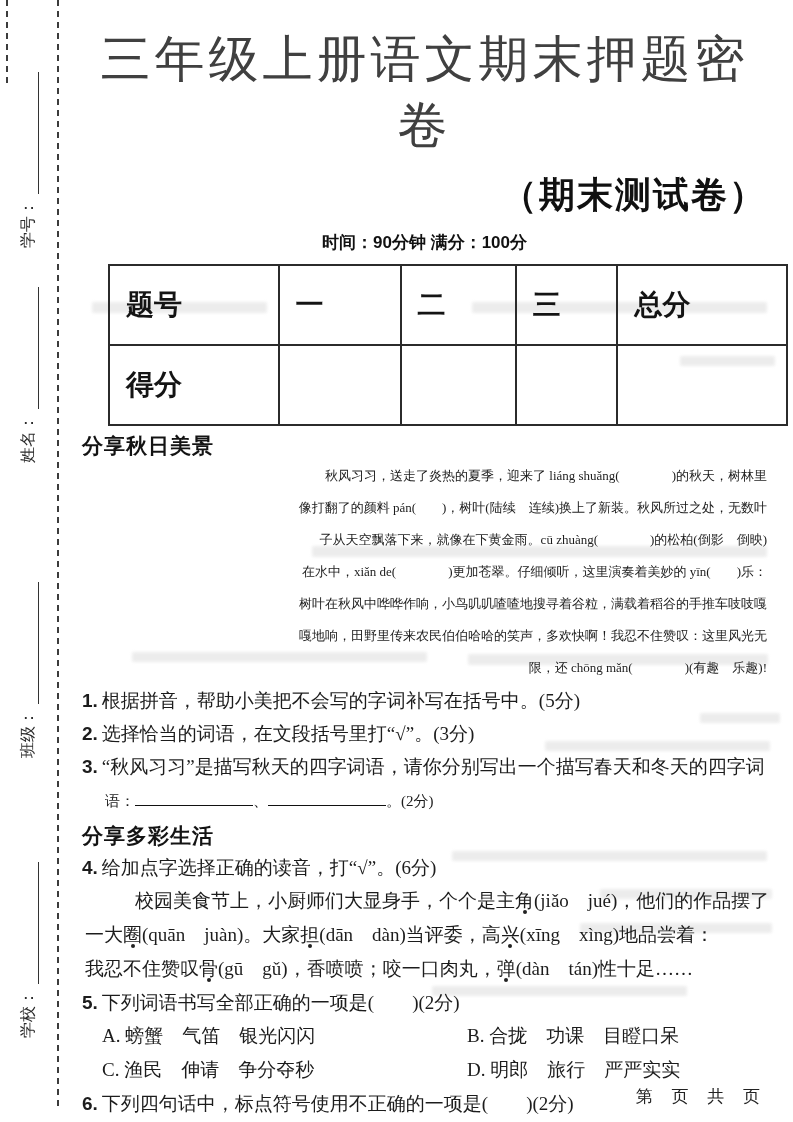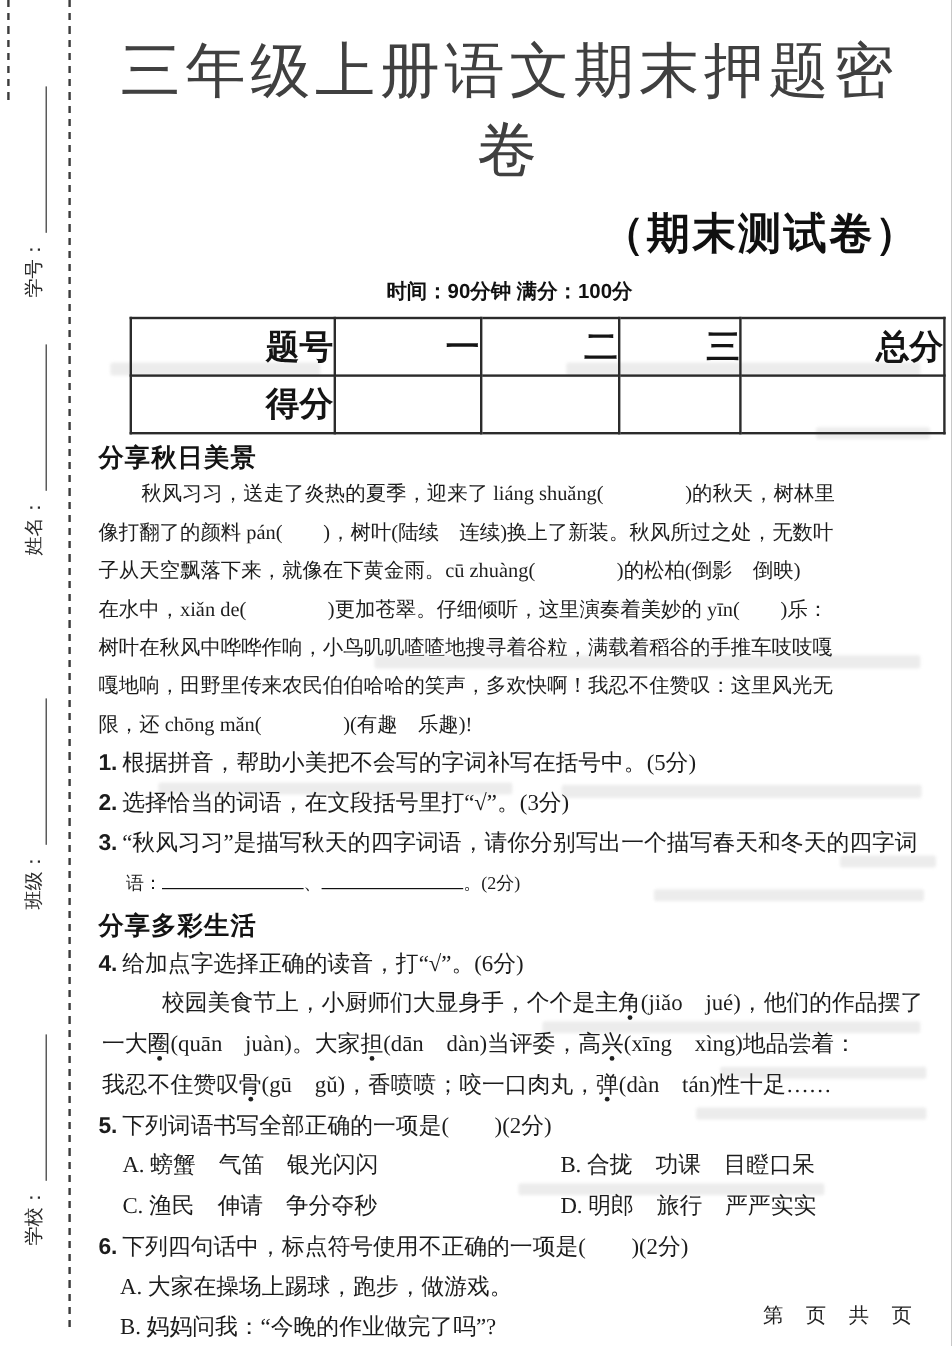--- a/index.html
+++ b/index.html
@@ -33,28 +33,28 @@
 
   .title{font-family:"Liberation Sans",sans-serif;font-weight:400;
     font-size:50px;line-height:66px;text-align:center;letter-spacing:4px;color:#404040;}
   .subtitle{font-family:"Liberation Sans",sans-serif;font-weight:700;
     font-size:36px;line-height:46px;text-align:right;margin-top:14px;letter-spacing:2px;color:#101010;}
   .meta{font-family:"Liberation Sans",sans-serif;font-weight:600;
     font-size:17px;line-height:22px;text-align:center;margin-top:14px;color:#111;}
 
   table.score{border-collapse:collapse;margin:10px 0 0 26px;width:680px;
     font-family:"Liberation Sans",sans-serif;}
-  table.score td{border:2.2px solid #2b2b2b;height:46px;text-align:right;
-    font-size:28px;font-weight:700;color:#141414;padding:0;}
+  table.score td{border:2.2px solid #2b2b2b;height:46px;text-align:left;
+    font-size:28px;font-weight:700;color:#141414;padding:16px;}
 
   .section-head{font-family:"Liberation Sans",sans-serif;font-weight:800;
     font-size:21px;line-height:28px;text-align:left;margin-top:6px;color:#131313;letter-spacing:1px;}
   .section-head.s2{margin-top:2px;line-height:30px;}
 
-  .passage{font-size:17px;}
+  .passage{font-size:13px;text-align:right;}
   .passage .pline{line-height:32px;white-space:nowrap;}
   .passage .indent{padding-left:2.1em;}
 
   .q{font-size:19px;line-height:33px;white-space:nowrap;}
   .q .qnum{font-weight:700;font-family:"Liberation Sans",sans-serif;margin-right:4px;}
   .q3b{font-size:15px;line-height:36px;padding-left:23px;}
   .q4line{font-size:19px;line-height:34px;padding-left:3px;white-space:nowrap;}
   .q4line.first{padding-left:53px;}
   .seg-dot{position:relative;}
   .seg-dot::after{content:"";position:absolute;left:50%;bottom:-3px;width:4px;height:4px;

